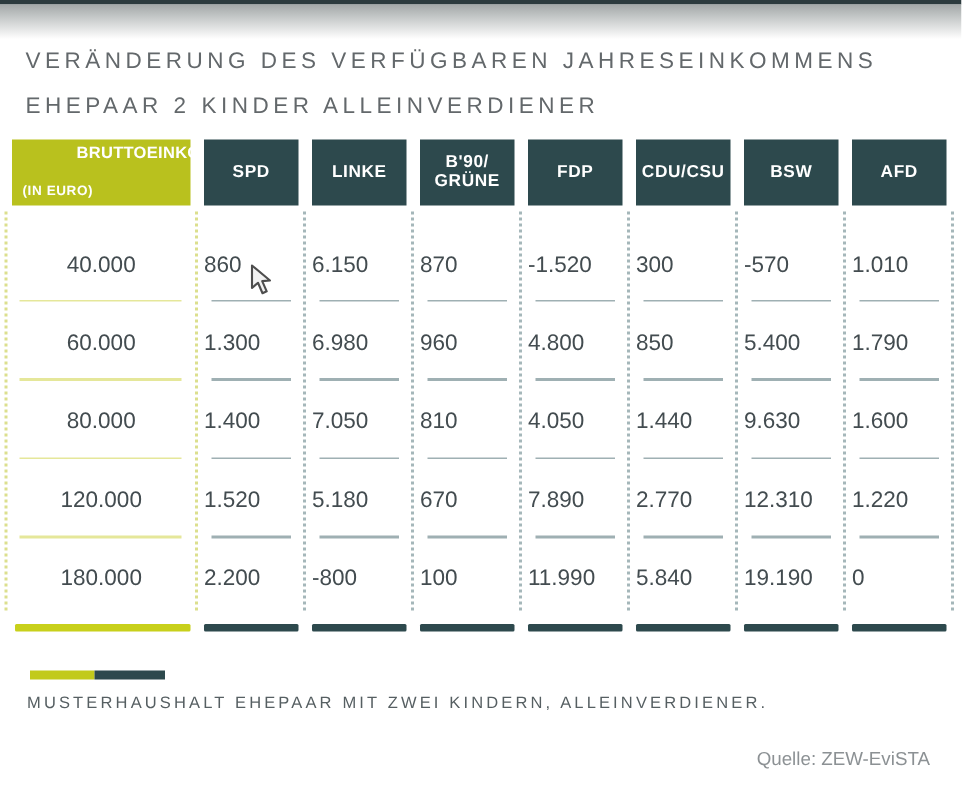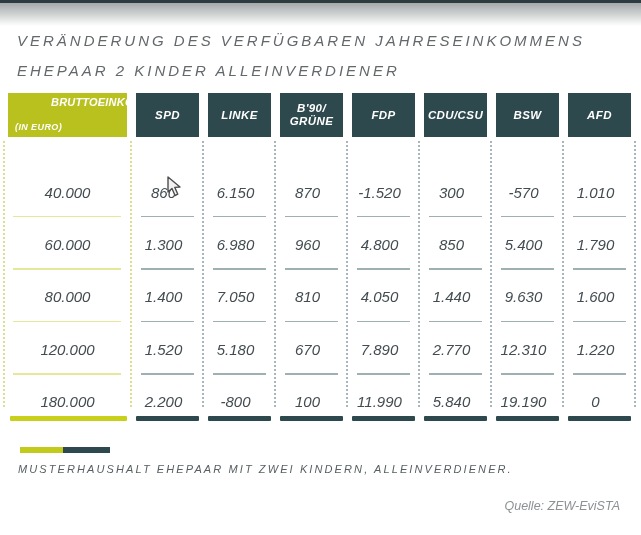--- a/index.html
+++ b/index.html
@@ -1,17 +1,17 @@
 <!DOCTYPE html>
 <html><head>
 <meta charset="utf-8">
 <style>
   * { margin:0; padding:0; box-sizing:border-box; }
   body { background:#ffffff; font-family:"Liberation Sans", sans-serif; }
-  .screen { position:relative; width:641px; height:535px; background:#ffffff; overflow:hidden;font-style:italic; }
+  .screen { position:relative; width:641px; height:535px; background:#ffffff; overflow:hidden; }
 
   .topbar  { position:absolute; top:0; left:0; right:0; height:3px; background:#2c3b3e; }
   .topfade { position:absolute; top:3px; left:0; right:0; height:23px;
              background:linear-gradient(#a3a8a8, #ffffff); }
 
   .title { position:absolute; left:17px; top:26px; color:#63686b;
            font-size:15px; letter-spacing:3px; line-height:30px; font-weight:500; }
 
   .thead { position:absolute; left:8px; top:93px; display:grid;
            grid-template-columns:119px repeat(7,63px); column-gap:9px; }
@@ -20,24 +20,24 @@
         letter-spacing:0.4px; line-height:13px; white-space:pre-line; }
   .th.income { background:#b9c11e; flex-direction:column; align-items:flex-start;
                justify-content:center; padding-left:7px; text-align:left; }
   .th.income .lbl { font-size:11px; letter-spacing:0.2px;padding-left:36px; }
   .th.income .sub { font-size:9px; font-weight:bold; margin-top:12px; }
 
   .vlines { position:absolute; left:0; top:141px; height:266px; width:641px; pointer-events:none; }
   .vline  { position:absolute; top:0; bottom:0; width:0; border-left:2px dotted #a5b7ba; }
   .vline.green { border-left-color:#dcdf8e; }
 
-  .tbody { position:absolute; left:8px; top:166px; display:grid;
+  .tbody { position:absolute; left:8px; top:150px; display:grid;
            grid-template-columns:119px repeat(7,63px); column-gap:9px;
            grid-auto-rows:52.4px; }
-  .cell { position:relative; display:flex; align-items:center; justify-content:center;
+  .cell { position:relative; display:flex; align-items:center; justify-content:flex-start;
           padding-right:8px; font-size:15px; color:#434c50; }
   .cell.income { justify-content:center; padding-right:0; }
   .cell .rule { position:absolute; bottom:1px; left:5px; right:5px; height:1.5px;
                 background:#9fb0b3; }
   .cell.income .rule { left:5px; right:6px; background:#e5e79a; }
 
   .barrow { position:absolute; left:8px; top:416px; display:grid;
             grid-template-columns:119px repeat(7,63px); column-gap:9px; height:5px; }
   .bar { background:#2d494d; border-radius:1px; }
   .bar.income { background:#c8d01b; margin-left:2px; }

